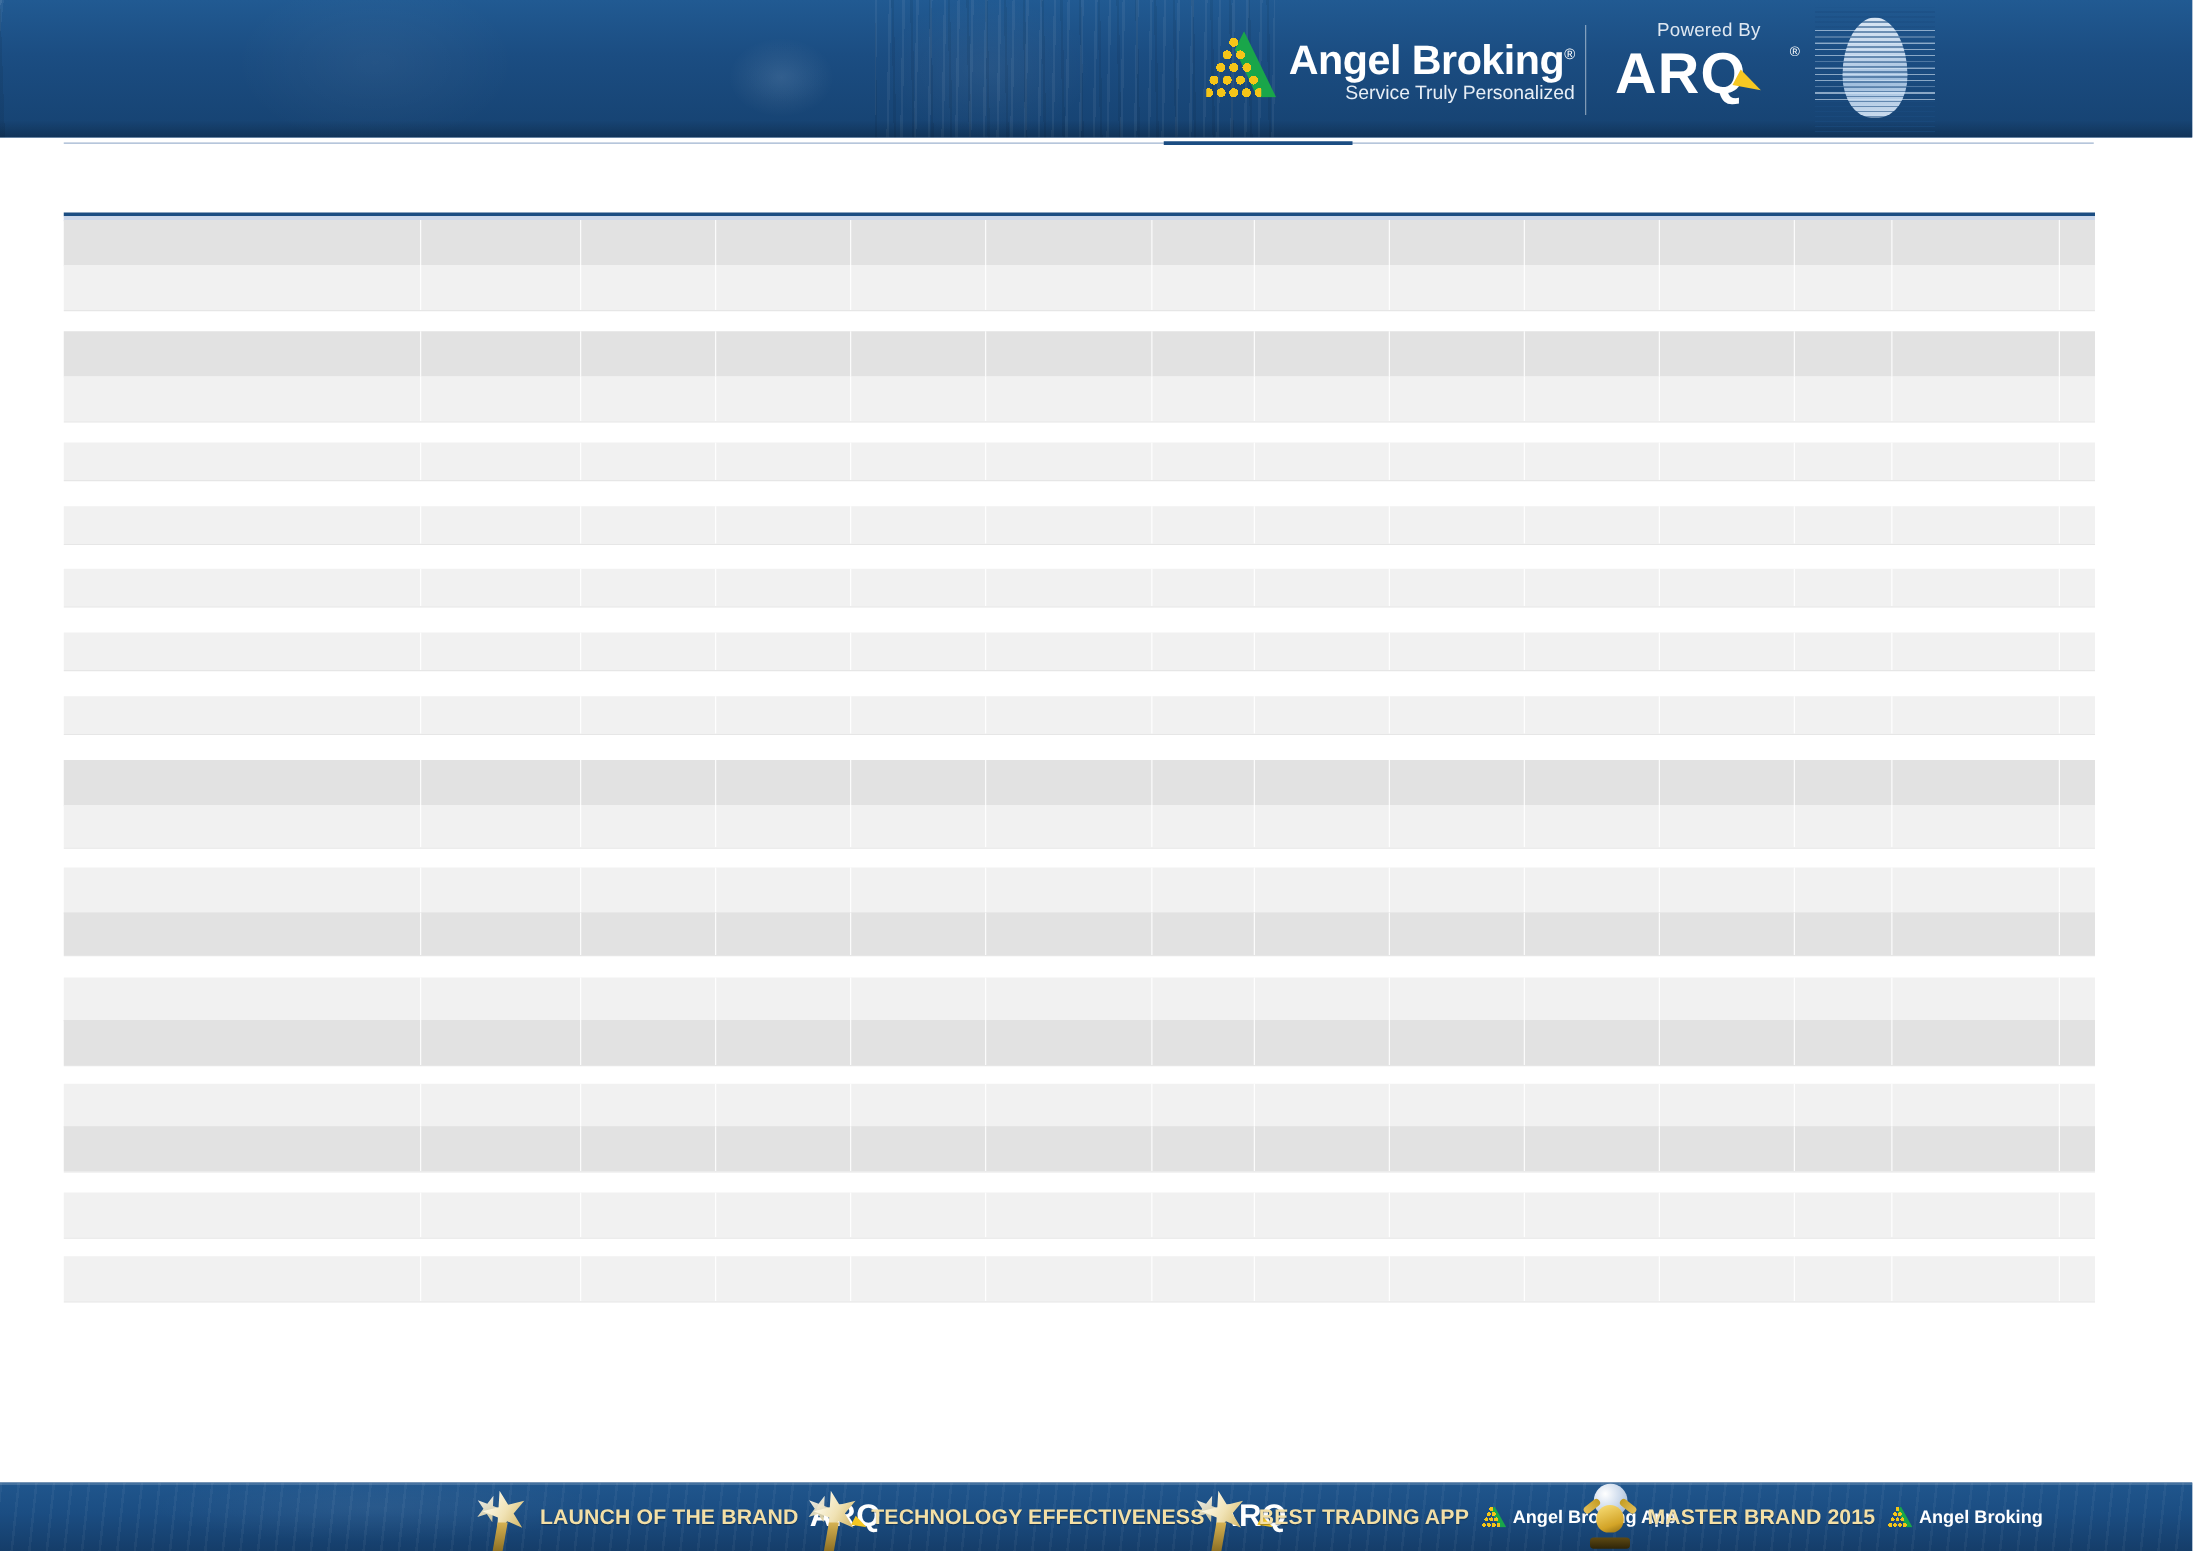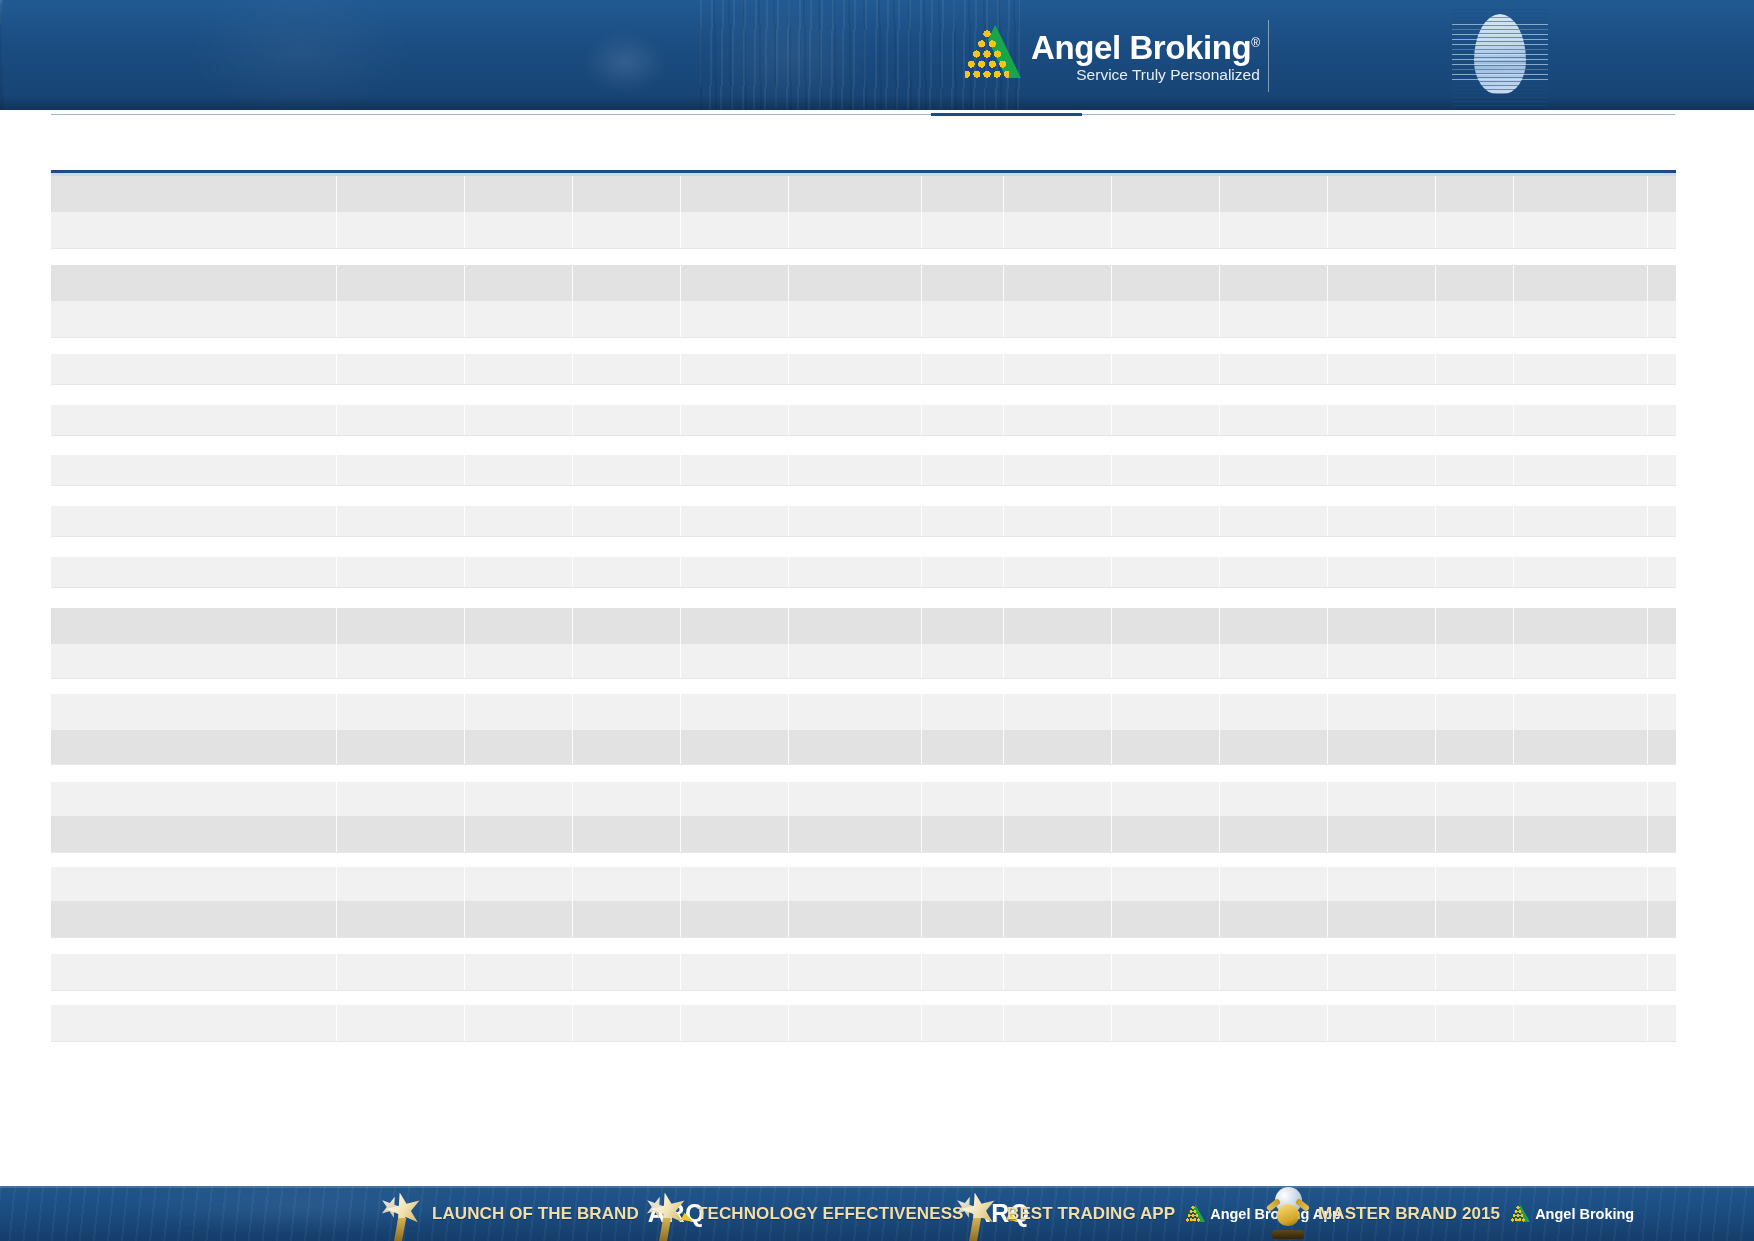--- a/index.html
+++ b/index.html
@@ -434,20 +434,28 @@
         <div class="dots"></div>
       </div>
       <div class="ab-words">
         <div class="ab-name"><span>Angel Broking</span><span class="ab-reg">®</span></div>
         <div class="ab-tag">Service Truly Personalized</div>
       </div>
     </div>
 
     <div class="hdr-divider"></div>
 
+    <div class="arq-group">
+      <div class="arq-powered">Powered By</div>
+      <div class="arq-logo">
+        <div class="arq-text">ARQ</div>
+        <div class="arq-bolt"></div>
+        <div class="arq-reg">®</div>
+      </div>
+    </div>
 
     <div class="ai-head">
       <div class="face"></div>
       <div class="smear"></div>
       <div class="scan"></div>
     </div>
   </div>
 
   <div class="rule-top"></div>
   <div class="rule-top-dark"></div>

